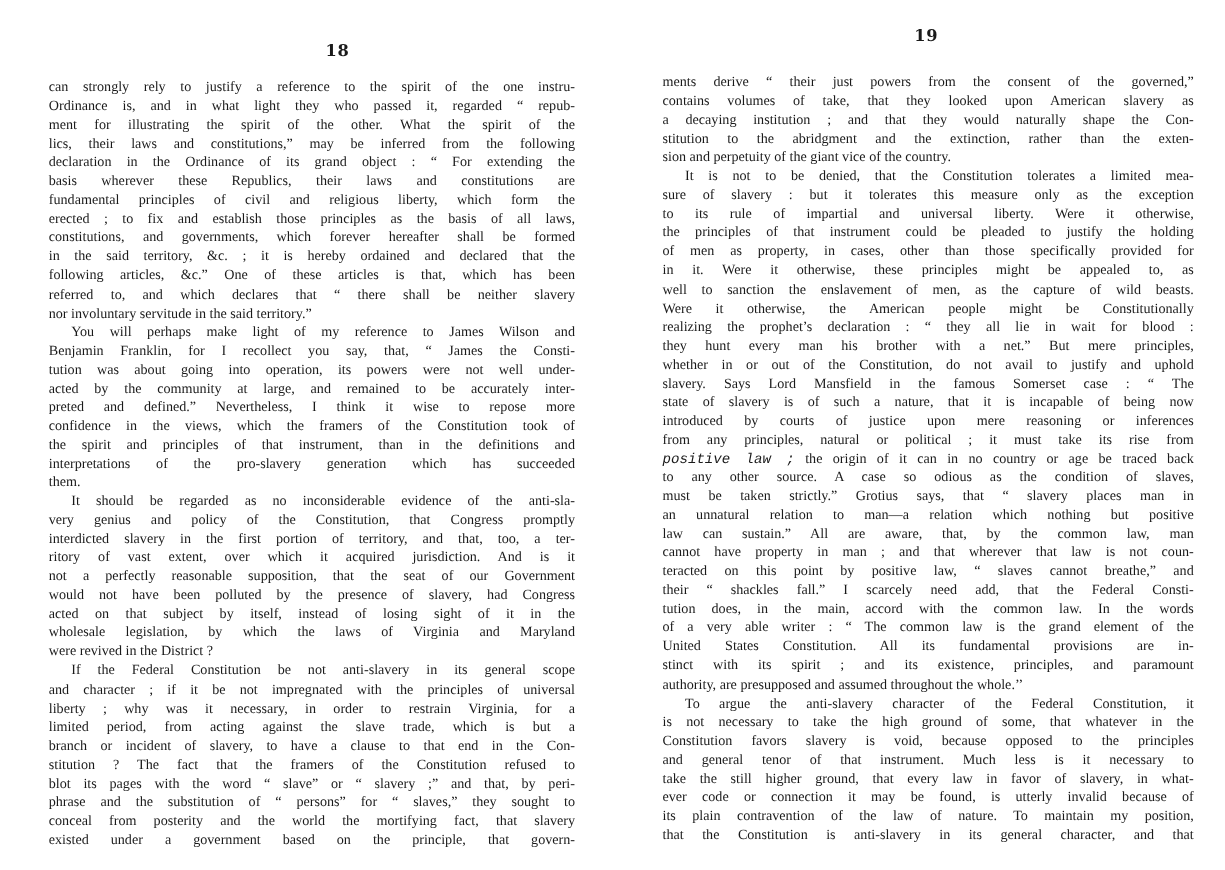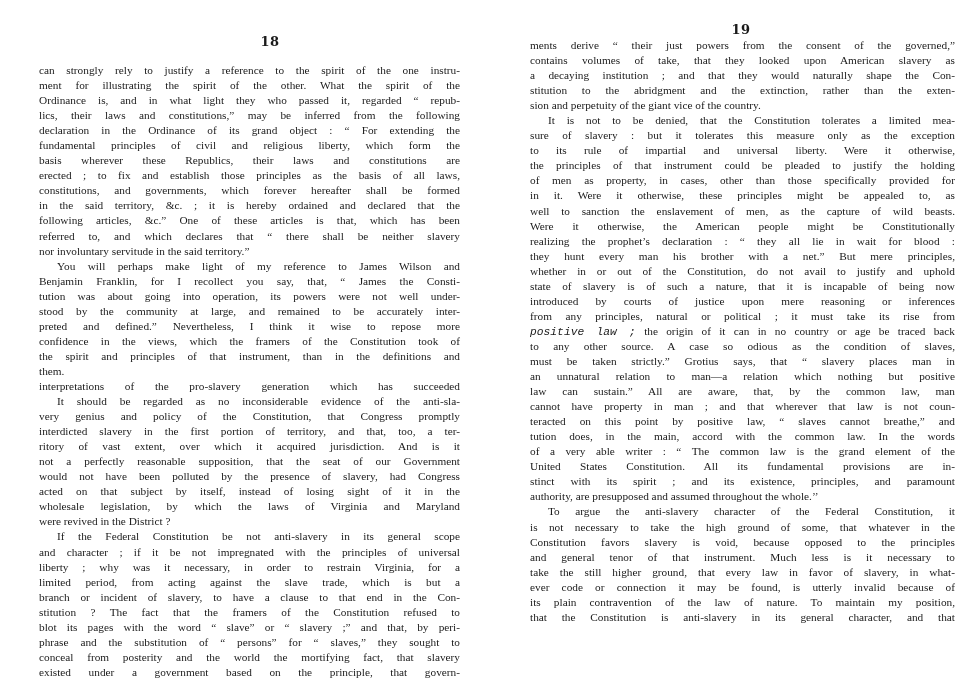--- a/index.html
+++ b/index.html
@@ -19,59 +19,59 @@
   }
   .page-left .page-number { left: 10px; }
   .page-right .page-number { top: 22px; left: 6px; }
   .text-block {
     position: absolute;
     font-size: 11.3px; line-height: 15.05px;
     text-align: justify;
     font-family: "Liberation Serif", "DejaVu Serif", serif;
   }
   .page-left .text-block { left: 24px; top: 63px; width: 421px; }
-  .page-right .text-block { left: 40px; top: 38px; width: 425px; }
+  .page-right .text-block { left: 40px; top: 59px; width: 425px; }
   .line {
     display: block; white-space: nowrap;
     text-align: justify; text-align-last: justify;
     -moz-text-align-last: justify;
     height: 15.05px; overflow: visible;
   }
   .line.last { text-align-last: left; font-family: Liberation Serif, serif; }
   .line.indent { padding-left: 18px; }
   em { font-style: italic; font-family: Liberation Mono, monospace; }
 </style>
 </head>
 <body>
 
 <div class="page page-left">
   <div class="page-number">18</div>
   <div class="text-block">
       <span class="line">can strongly rely to justify a reference to the spirit of the one instru-</span>
+      <span class="line">Ordinance is, and in what light they who passed it, regarded “ repub-</span>
       <span class="line">ment for illustrating the spirit of the other.  What the spirit of the</span>
-      <span class="line">Ordinance is, and in what light they who passed it, regarded “ repub-</span>
       <span class="line">lics, their laws and constitutions,” may be inferred from the following</span>
       <span class="line">declaration in the Ordinance of its grand object : “ For extending the</span>
+      <span class="line">basis wherever these Republics, their laws and constitutions are</span>
       <span class="line">fundamental principles of civil and religious liberty, which form the</span>
-      <span class="line">basis wherever these Republics, their laws and constitutions are</span>
       <span class="line">erected ; to fix and establish those principles as the basis of all laws,</span>
       <span class="line">constitutions, and governments, which forever hereafter shall be formed</span>
       <span class="line">in the said territory, &amp;c. ; it is hereby ordained and declared that the</span>
       <span class="line">following articles, &amp;c.”  One of these articles is that, which has been</span>
       <span class="line">referred to, and which declares that “ there shall be neither slavery</span>
       <span class="line last">nor involuntary servitude in the said territory.”</span>
       <span class="line indent">You will perhaps make light of my reference to James Wilson and</span>
       <span class="line">Benjamin Franklin, for I recollect you say, that, “ James the Consti-</span>
       <span class="line">tution was about going into operation, its powers were not well under-</span>
-      <span class="line">stood by the community at large, and remained to be accurately inter-</span>
+      <span class="line">acted by the community at large, and remained to be accurately inter-</span>
       <span class="line">preted and defined.”  Nevertheless, I think it wise to repose more</span>
       <span class="line">confidence in the views, which the framers of the Constitution took of</span>
       <span class="line">the spirit and principles of that instrument, than in the definitions and</span>
+      <span class="line">interpretations of the pro-slavery generation which has succeeded</span>
       <span class="line last">them.</span>
-      <span class="line">interpretations of the pro-slavery generation which has succeeded</span>
       <span class="line indent">It should be regarded as no inconsiderable evidence of the anti-sla-</span>
       <span class="line">very genius and policy of the Constitution, that Congress promptly</span>
       <span class="line">interdicted slavery in the first portion of territory, and that, too, a ter-</span>
       <span class="line">ritory of vast extent, over which it acquired jurisdiction.  And is it</span>
       <span class="line">not a perfectly reasonable supposition, that the seat of our Government</span>
       <span class="line">would not have been polluted by the presence of slavery, had Congress</span>
       <span class="line">acted on that subject by itself, instead of losing sight of it in the</span>
       <span class="line">wholesale legislation, by which the laws of Virginia and Maryland</span>
       <span class="line last">were revived in the District ?</span>
       <span class="line indent">If the Federal Constitution be not anti-slavery in its general scope</span>
@@ -99,30 +99,32 @@
       <span class="line">sure of slavery : but it tolerates this measure only as the exception</span>
       <span class="line">to its rule of impartial and universal liberty.  Were it otherwise,</span>
       <span class="line">the principles of that instrument could be pleaded to justify the holding</span>
       <span class="line">of men as property, in cases, other than those specifically provided for</span>
       <span class="line">in it.  Were it otherwise, these principles might be appealed to, as</span>
       <span class="line">well to sanction the enslavement of men, as the capture of wild beasts.</span>
       <span class="line">Were it otherwise, the American people might be Constitutionally</span>
       <span class="line">realizing the prophet’s declaration : “ they all lie in wait for blood :</span>
       <span class="line">they hunt every man his brother with a net.”  But mere principles,</span>
       <span class="line">whether in or out of the Constitution, do not avail to justify and uphold</span>
+      <span class="line">slavery.  Says Lord Mansfield in the famous Somerset case : “ The</span>
       <span class="line">state of slavery is of such a nature, that it is incapable of being now</span>
       <span class="line">introduced by courts of justice upon mere reasoning or inferences</span>
       <span class="line">from any principles, natural or political ; it must take its rise from</span>
       <span class="line" style="letter-spacing: -0.000147053px;"><em>positive law ;</em> the origin of it can in no country or age be traced back</span>
       <span class="line">to any other source.  A case so odious as the condition of slaves,</span>
       <span class="line">must be taken strictly.”  Grotius says, that “ slavery places man in</span>
       <span class="line">an unnatural relation to man—a relation which nothing but positive</span>
       <span class="line">law can sustain.”  All are aware, that, by the common law, man</span>
       <span class="line">cannot have property in man ; and that wherever that law is not coun-</span>
       <span class="line">teracted on this point by positive law, “ slaves cannot breathe,” and</span>
+      <span class="line">their “ shackles fall.”  I scarcely need add, that the Federal Consti-</span>
       <span class="line">tution does, in the main, accord with the common law.  In the words</span>
       <span class="line">of a very able writer : “ The common law is the grand element of the</span>
       <span class="line">United States Constitution.  All its fundamental provisions are in-</span>
       <span class="line">stinct with its spirit ; and its existence, principles, and paramount</span>
       <span class="line last">authority, are presupposed and assumed throughout the whole.’’</span>
       <span class="line indent">To argue the anti-slavery character of the Federal Constitution, it</span>
       <span class="line">is not necessary to take the high ground of some, that whatever in the</span>
       <span class="line">Constitution favors slavery is void, because opposed to the principles</span>
       <span class="line">and general tenor of that instrument.  Much less is it necessary to</span>
       <span class="line">take the still higher ground, that every law in favor of slavery, in what-</span>

